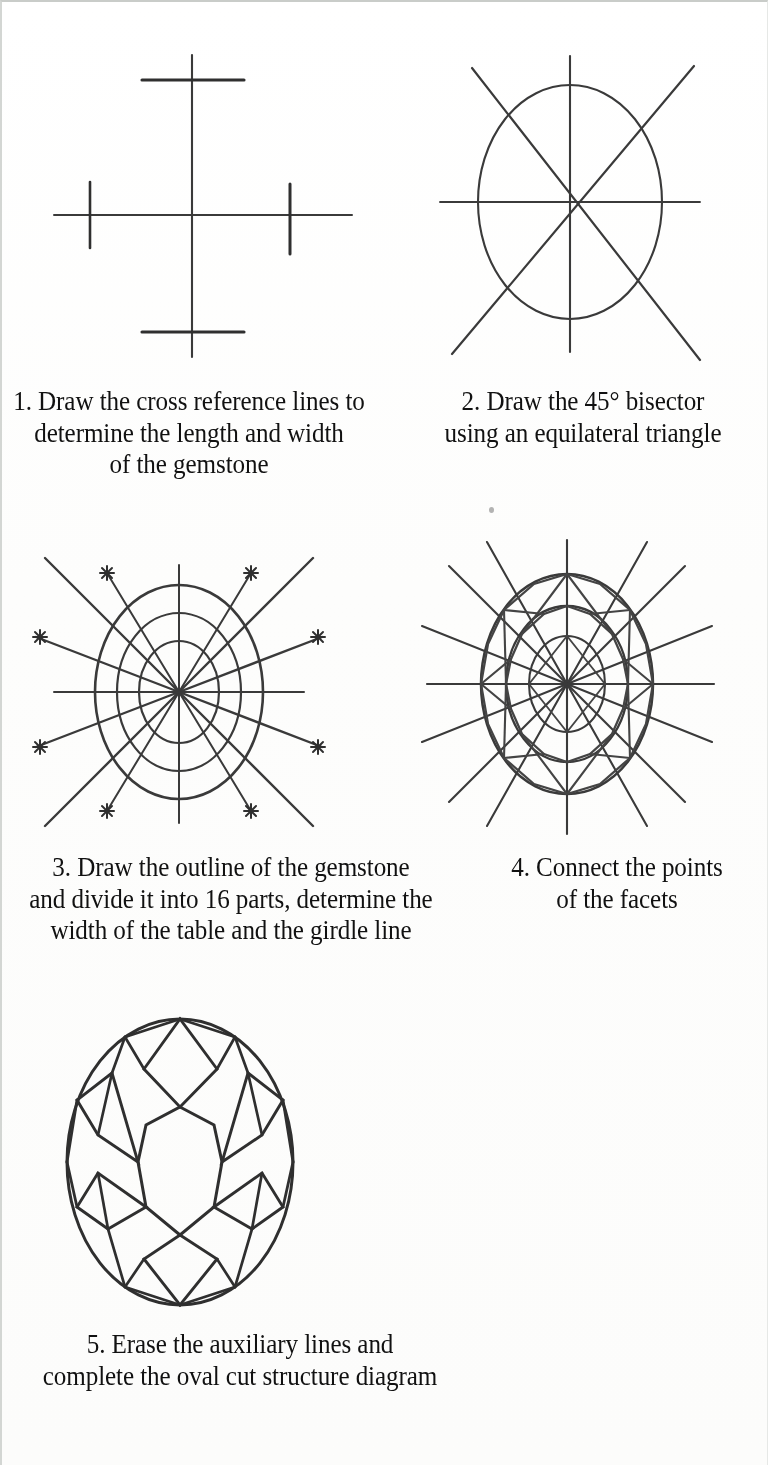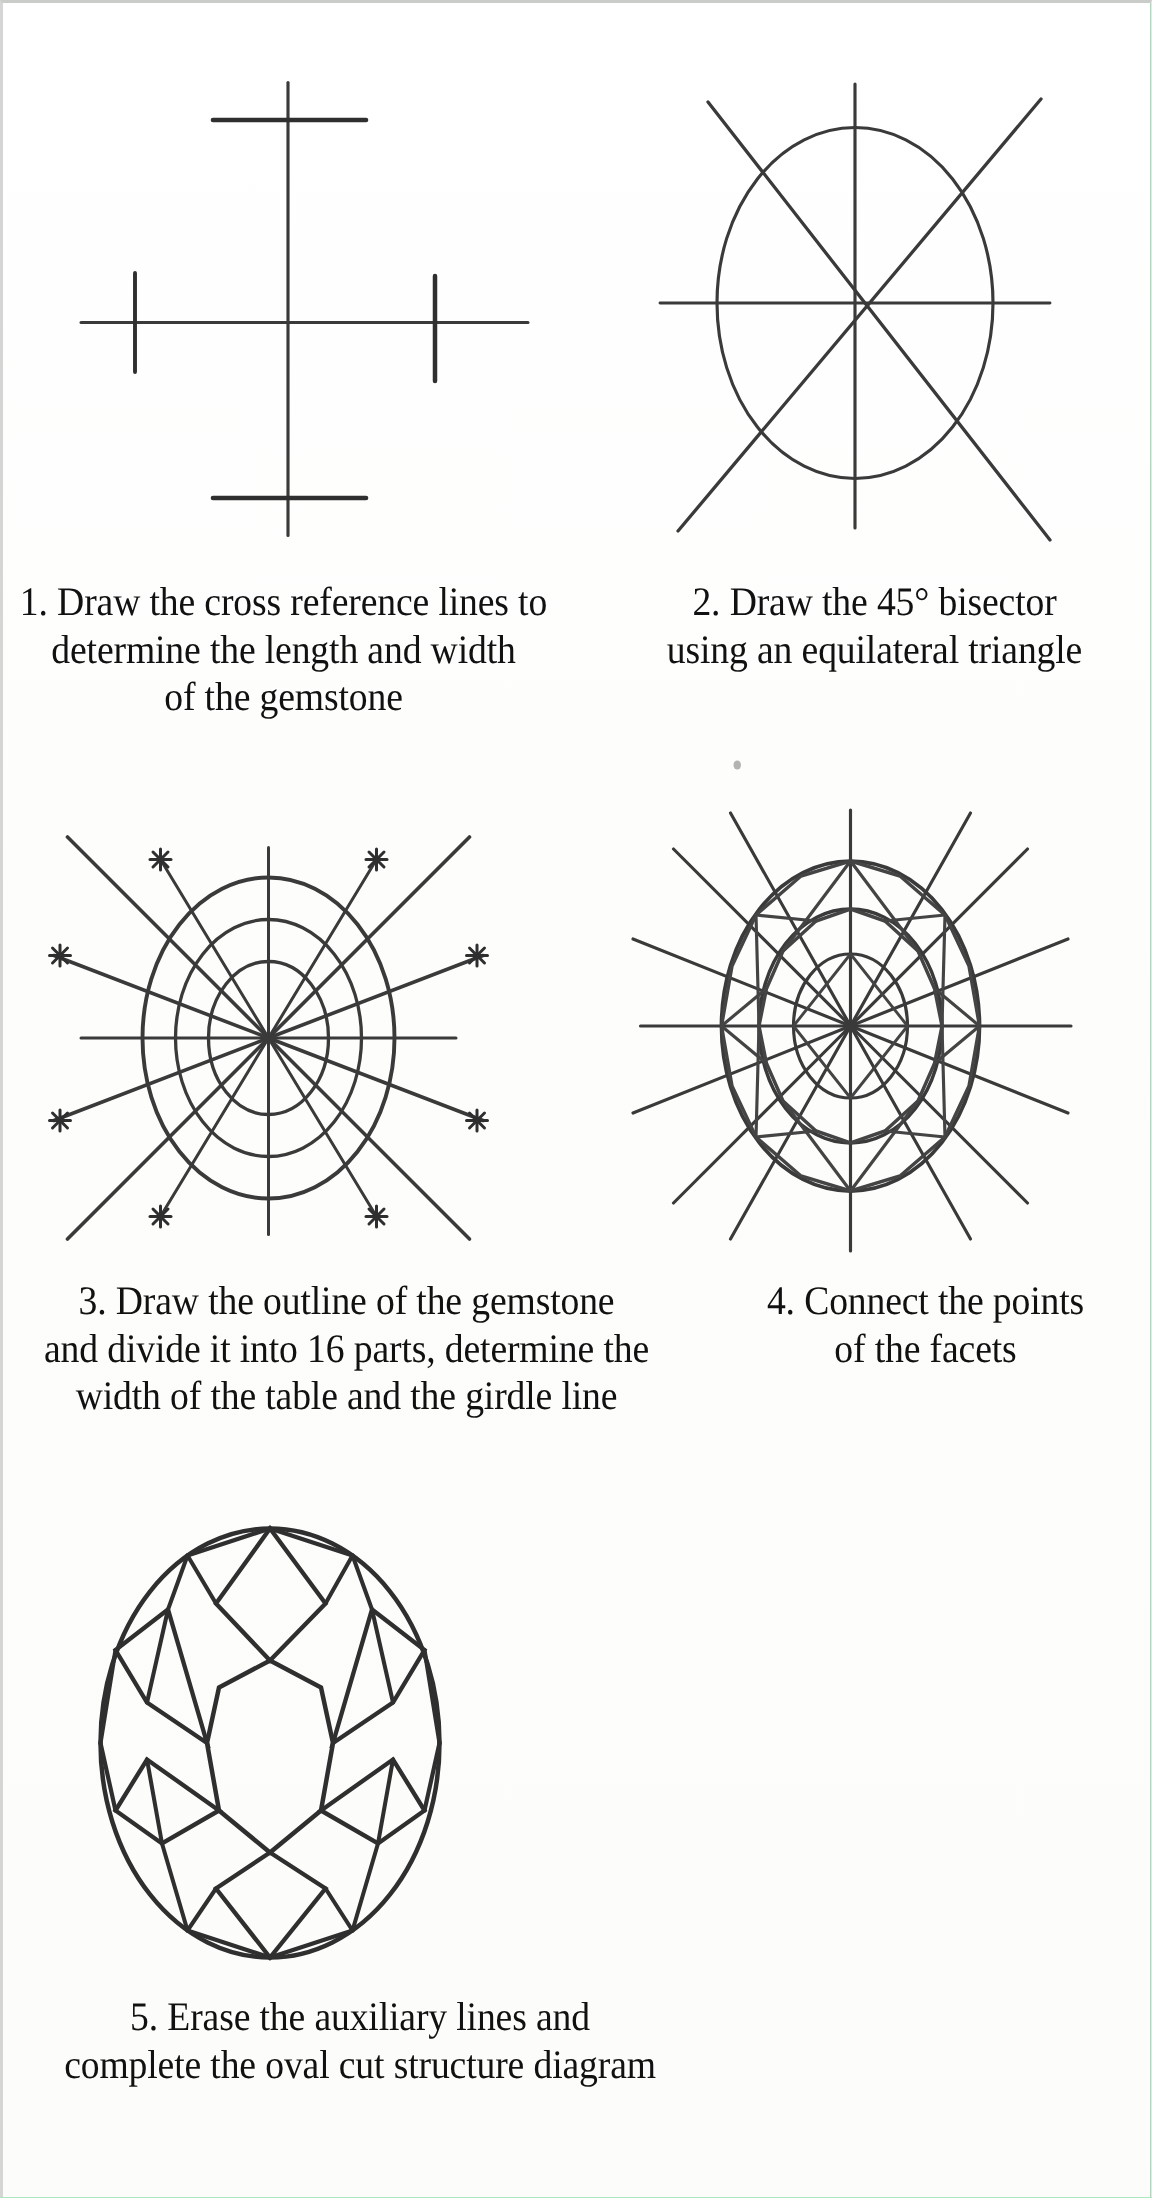--- a/index.html
+++ b/index.html
@@ -8,21 +8,21 @@
     padding: 0;
     background: #ffffff;
   }
   body {
     font-family: "Liberation Serif", "DejaVu Serif", serif;
   }
   #page {
     position: relative;
     width: 768px;
     height: 1465px;
-    background: #22c55e;
+    background: #fca5a5;
     overflow: hidden;
     box-sizing: border-box;
     border-top: 2px solid #c9ccc9;
     border-left: 2px solid #d3d6d3;
     border-right: 1px solid #e6e8e6;
   }
   .scan-tint {
     position: absolute;
     inset: 0;
     background: linear-gradient(180deg, #ffffff 0%, #fdfdfc 40%, #fcfcfb 100%);

